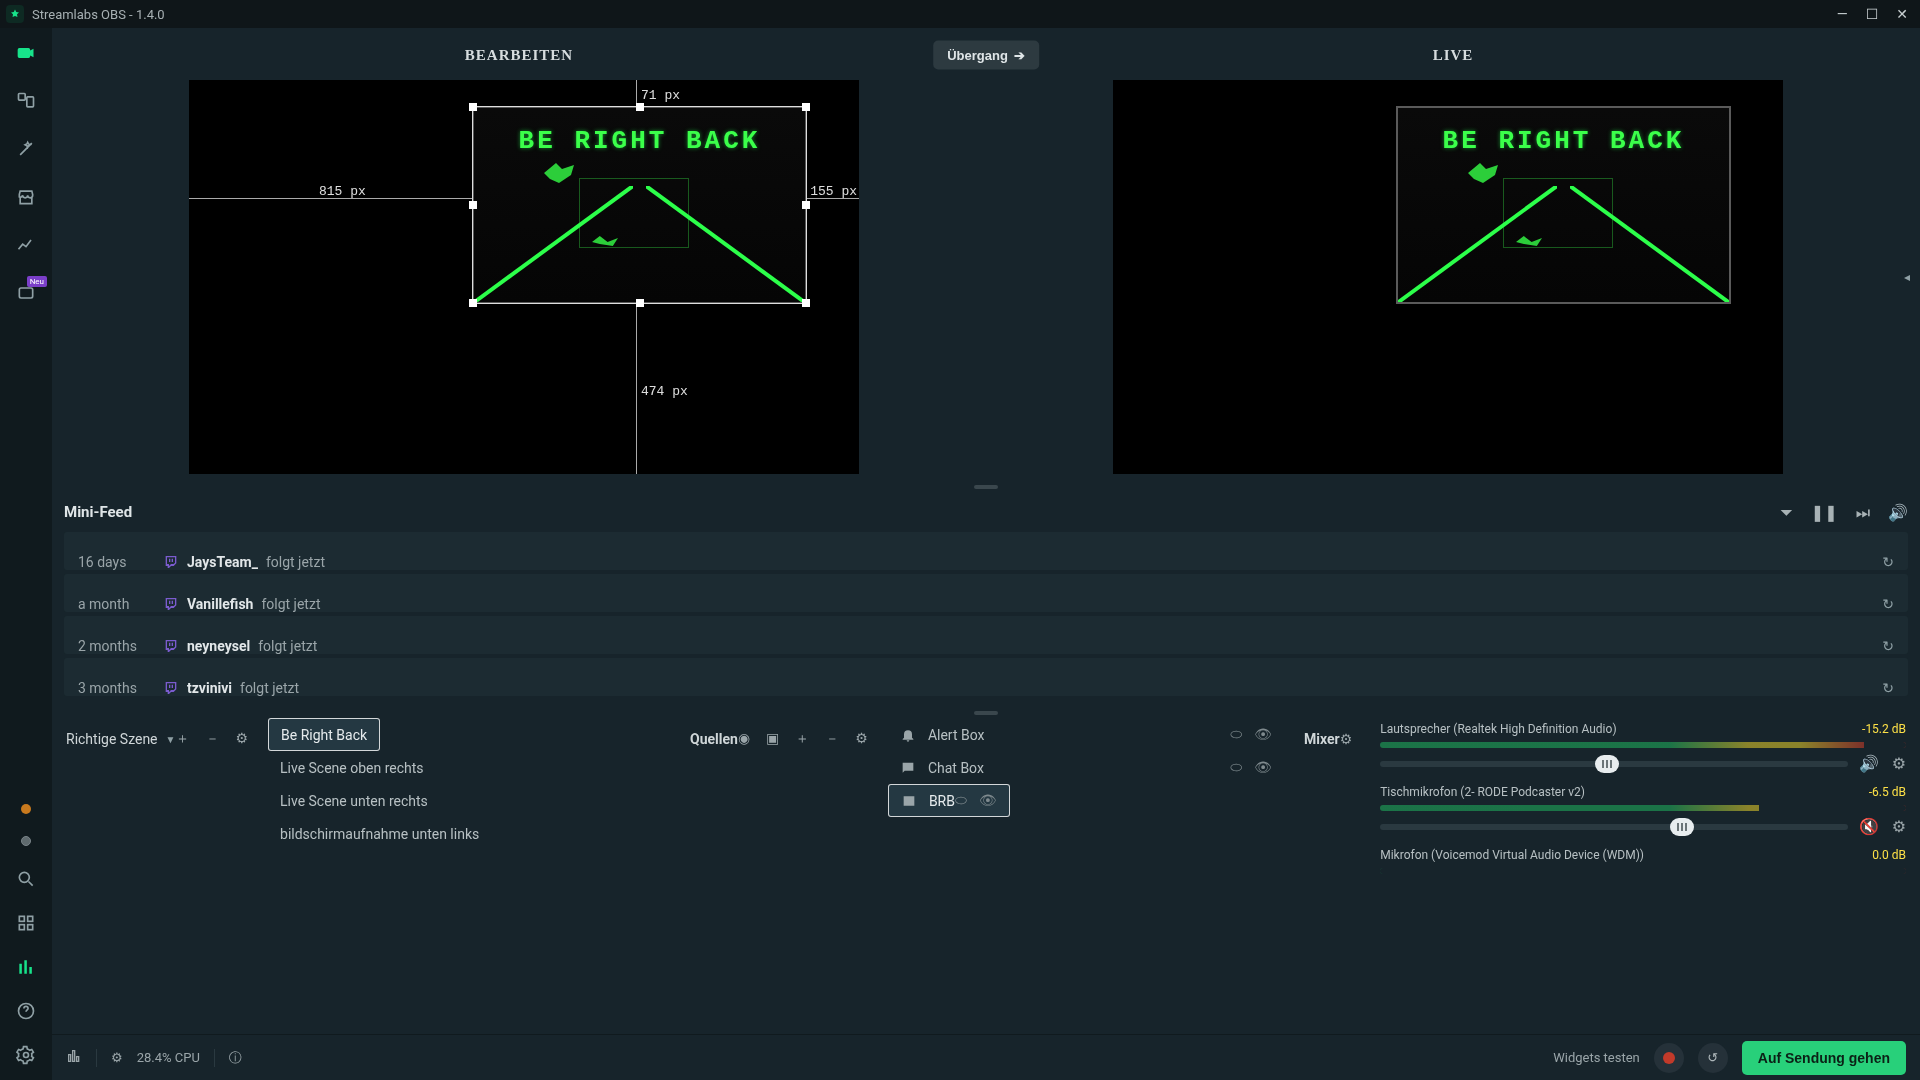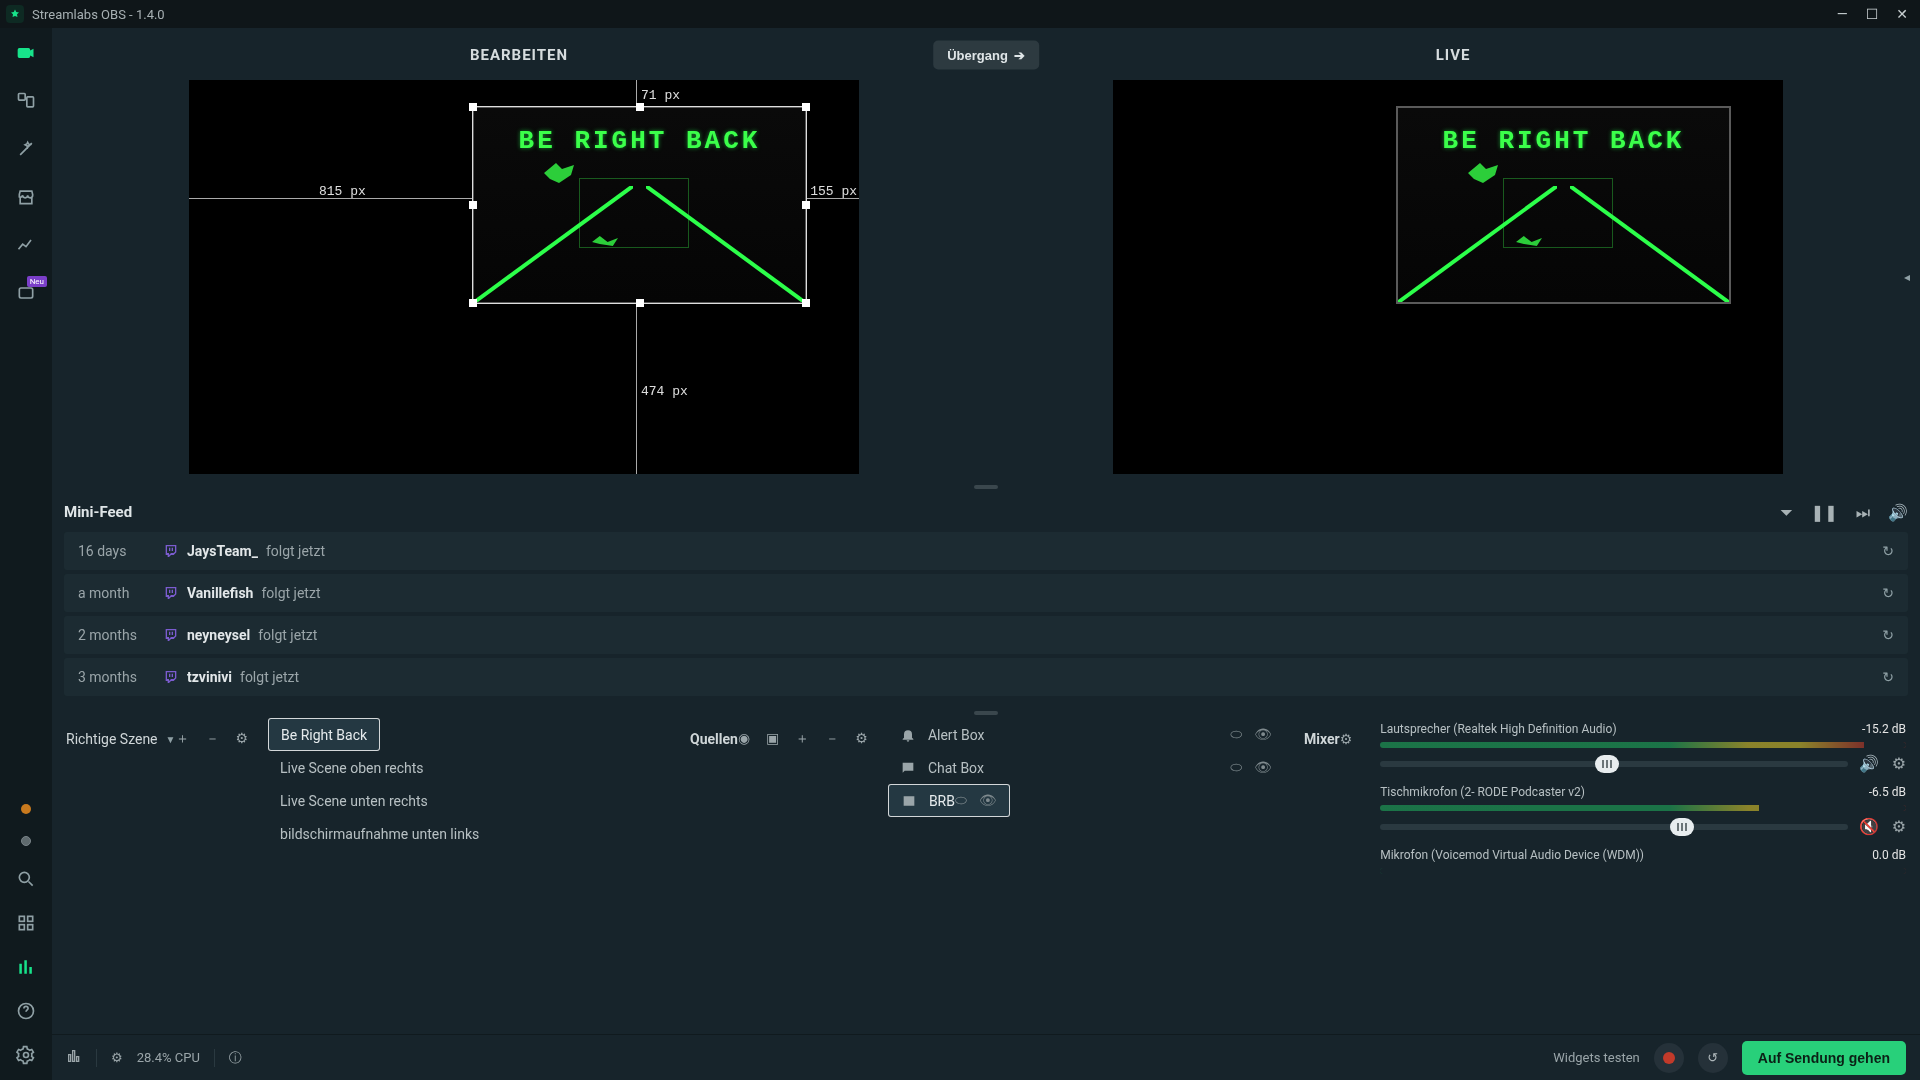--- a/index.html
+++ b/index.html
@@ -23,21 +23,21 @@
 .leftrail .badge-neu::after { content: "Neu"; position: absolute; top: -6px; right: -10px; background: #7b3fc9; color: #fff; font-size: 8px; padding: 1px 3px; border-radius: 2px; }
 .leftrail .bottom { display: flex; flex-direction: column; align-items: center; gap: 22px; padding-bottom: 14px; }
 .dot-orange { width: 10px; height: 10px; border-radius: 50%; background: #c97a1e; }
 .dot-gray   { width: 10px; height: 10px; border-radius: 50%; background: #5f6a6e; border:1px solid #7a8489;}
 
 
 .main { flex: 1; display: flex; flex-direction: column; background: #17242b; }
 
 
 .stage-header { height: 54px; display: flex; align-items: center; position: relative; background:#17242b;}
-.stage-header .hlabel { flex: 1; text-align: center; font-size: 15px; font-weight: 700; letter-spacing: 1px; color: #d6dcde; }
+.stage-header .hlabel { flex: 1; text-align: center; font-size: 15px; font-weight: 700; letter-spacing: 1px; color: #d6dcde; font-family: Liberation Serif, serif; }
 .transition-btn { position: absolute; left: 50%; top: 50%; transform: translate(-50%, -50%); background: #2d3a40; color: #dfe5e7; border: none; padding: 7px 14px; border-radius: 5px; font-size: 13px; font-weight: 700; display: flex; align-items: center; gap: 6px; cursor: pointer; }
 
 
 .previews { height: 400px; background: #17242b; display: flex; padding: 0 10px 10px 10px; gap: 0; }
 .preview-pane { flex: 1; position: relative; display:flex; align-items:center; justify-content:center;}
 .canvas { width: 670px; height: 394px; background: #000; position: relative; overflow:hidden;}
 .brb-box { position: absolute; border: 2px solid #5a5a5a; background: linear-gradient(#0a0a0a,#050505); }
 .brb-box .brb-text { position:absolute; top:18px; left:0; right:0; text-align:center; font-family: 'Courier New', monospace; font-weight:bold; font-size: 26px; letter-spacing: 3px; color: #3bff4a; text-shadow: 0 0 4px #168a2e; }
 .brb-box .line1 { position:absolute; bottom:0; left:0; width:48%; height:60%; }
 .brb-box .line2 { position:absolute; bottom:0; right:0; width:48%; height:60%; }
@@ -57,21 +57,21 @@
 
 .drag-h { height: 10px; background:#17242b; display:flex; align-items:center; justify-content:center;}
 .drag-h .grip { width: 24px; height:4px; border-radius:2px; background:#3a474d; }
 
 
 .minifeed { background:#17242b; padding:0 12px 8px 12px;}
 .minifeed-header { height:40px; display:flex; align-items:center;}
 .minifeed-header .title { font-size:15px; font-weight:700; color:#dfe5e7; flex:1;}
 .minifeed-header .icons { display:flex; gap:18px; color:#a8b2b5;}
 .minifeed-header .icons span{cursor:pointer;}
-.feed-row { height:38px; background:#1c2b32; margin-bottom:4px; border-radius:3px; display:flex; align-items:center; padding:0 14px; font-size:14px; color:#9aa5a9;}
+.feed-row { height:38px; background:#1c2b32; margin-bottom:4px; border-radius:3px; display:flex; align-items:flex-end; padding:0 14px; font-size:14px; color:#9aa5a9;}
 .feed-row .time{ width:85px;}
 .feed-row .twitch{ width:16px; height:16px; margin-right:8px;}
 .feed-row .uname{ color:#e2e7e9; font-weight:700; margin-right:8px;}
 .feed-row .spacer{flex:1;}
 .feed-row .refresh{ color:#8fa0a5; cursor:pointer;}
 
 
 .bottom3 { flex:1; display:flex; background:#17242b; min-height:0;}
 .panel { background:#17242b; display:flex; flex-direction:row; min-height:0;}
 .panel.scenes{ width:624px;}
@@ -89,21 +89,21 @@
 .list .row.sel{ background:#243842; color:#e6ebed;}
 .list.sources .row .srcico{ width:16px; height:16px; margin-right:12px; color:#9aa5a9; display:flex; align-items:center; justify-content:center;}
 .list.sources .row .name{ flex:1;}
 .list.sources .row .vis{ display:flex; gap:12px; color:#7f8a8e;}
 
 
 .mixer-body{ flex:1; overflow:hidden; padding:4px 14px;}
 .mix-item{ margin-bottom:12px;}
 .mix-item .line1{ display:flex; font-size:12px; color:#b7c0c3; margin-bottom:6px;}
 .mix-item .line1 .mname{ flex:1; }
-.mix-item .line1 .db{ color:#e5e5e5;margin-left:24px;}
+.mix-item .line1 .db{ color:#fde047;margin-left:24px;}
 .mix-item .meter{ height:6px; border-radius:3px; background:linear-gradient(90deg,#1ea85a 0%, #1ea85a 55%, #d8c22a 70%, #d8c22a 80%, #c23a2a 92%, #c23a2a 100%); opacity:0.6; margin-bottom:6px; position:relative; overflow:hidden;}
 .mix-item .meter .mask{ position:absolute; right:0; top:0; bottom:0; background:#17242b;}
 .mix-item .sliderrow{ display:flex; align-items:center; gap:12px;}
 .mix-item .track{ flex:1; height:6px; border-radius:3px; background:#2a3940; position:relative;}
 .mix-item .thumb{ position:absolute; top:-6px; width:24px; height:18px; border-radius:9px; background:#e8edef; display:flex; align-items:center; justify-content:center;}
 .mix-item .thumb .bars{ width:2px; height:8px; background:#6b7578; box-shadow: 4px 0 #6b7578, -4px 0 #6b7578;}
 .mix-item .ic{ color:#9aa5a9; cursor:pointer;}
 .mix-item .ic.muted{ color:#c23a2a;}
 .mix-item .meter.clip{ opacity:0.35; }
 

